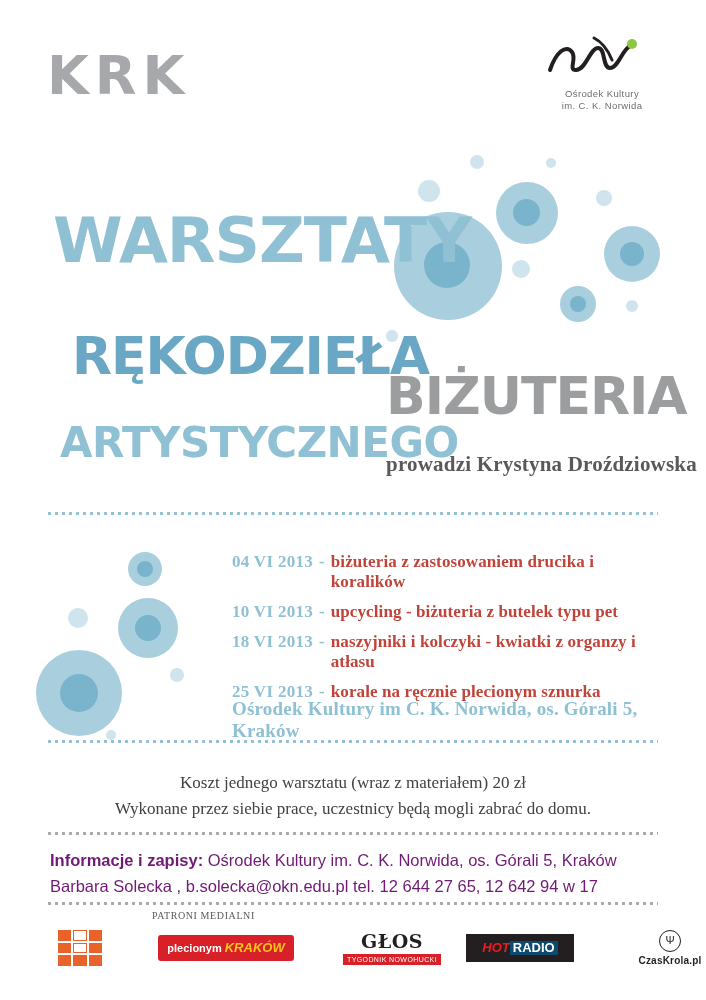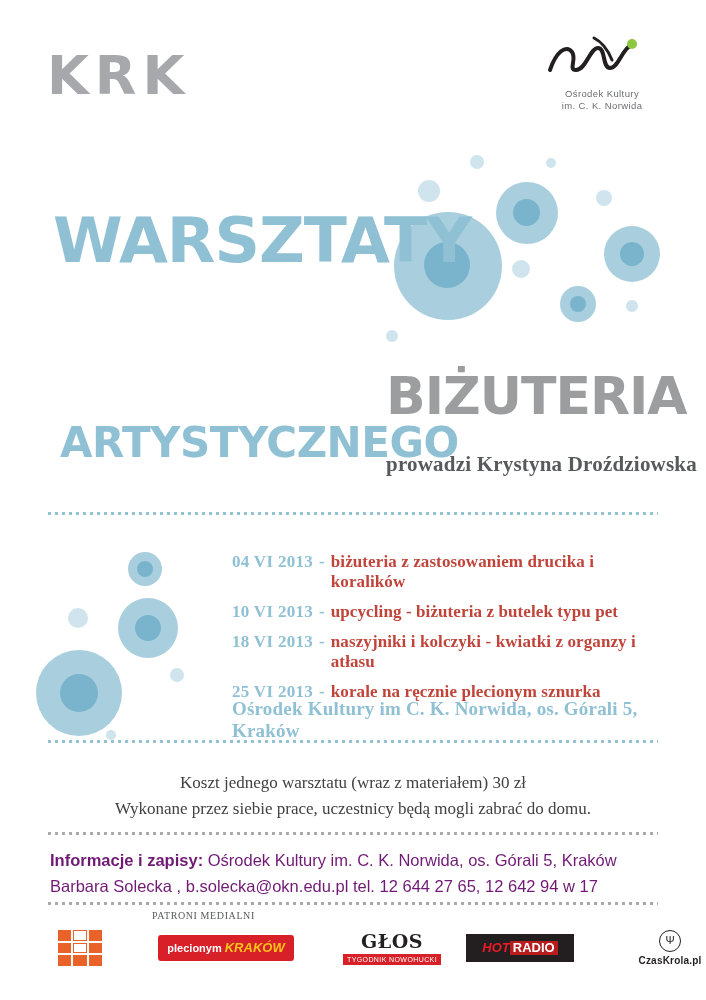--- a/index.html
+++ b/index.html
@@ -280,21 +280,21 @@
   }
   .p-radio {
     left: 420px; width: 108px;
   }
   .radio-inner {
     width: 124px; height: 28px;
     background: #231f20;
     display: flex; align-items: center; justify-content: center;
   }
   .radio-inner .r1 { color: #ed1c24; font-weight: bold; font-size: 13px; font-style: italic; }
-  .radio-inner .r2 { color: #ffffff; font-weight: bold; font-size: 13px; background: #b91c1c; padding: 0 3px; }
+  .radio-inner .r2 { color: #ffffff; font-weight: bold; font-size: 13px; background: #0c4a6e; padding: 0 3px; }
   .p-czas {
     left: 576px; width: 96px;
   }
   .czas-inner { text-align: center; color: #231f20; }
   .czas-inner .c-mark {
     width: 20px; height: 20px; border: 1.5px solid #231f20;
     border-radius: 50%; margin: 0 auto 3px;
     font-size: 11px; line-height: 18px;
   }
   .czas-inner .c1 { font-size: 10px; font-weight: bold; letter-spacing: .2px; }
@@ -347,20 +347,21 @@
         <circle cx="100" cy="12" r="5" fill="#8dc63f"></circle>
       </svg>
     </div>
     <div class="logo-caption">
       <div>Ośrodek  Kultury</div>
       <div>im. C. K. Norwida</div>
     </div>
   </div>
 
   <div class="title-war">WARSZTATY</div>
+  <div class="title-rek">RĘKODZIEŁA</div>
   <div class="title-art">ARTYSTYCZNEGO</div>
   <div class="title-biz">BIŻUTERIA</div>
   <div class="subtitle-lead">prowadzi Krystyna Droździowska</div>
 
   <div class="dots" style="left:46px; top:512px; width:612px;"></div>
   <div class="dots" style="left:46px; top:740px; width:612px;"></div>
   <div class="dots grey" style="left:46px; top:832px; width:612px;"></div>
   <div class="dots grey" style="left:46px; top:902px; width:612px;"></div>
 
   <div class="schedule">
@@ -382,21 +383,21 @@
     <div class="sched-row">
       <span class="sched-date">25 VI 2013</span>
       <span class="sched-dash">-</span>
       <span class="sched-desc">korale na ręcznie plecionym sznurka</span>
     </div>
   </div>
 
   <div class="venue">Ośrodek Kultury im C. K. Norwida, os. Górali 5, Kraków</div>
 
   <div class="cost">
-    <span class="l1">Koszt jednego warsztatu (wraz z materiałem) 30 zł</span>
+    <span class="l1">Koszt jednego warsztatu (wraz z materiałem) 20 zł</span>
     <span class="l2">Wykonane przez siebie prace, uczestnicy będą mogli zabrać do domu.</span>
   </div>
 
   <div class="info">
     <div>
       <b>Informacje i zapisy:</b><span> Ośrodek Kultury im. C. K. Norwida, os. Górali 5, Kraków</span>
     </div>
     <div>Barbara Solecka , b.solecka@okn.edu.pl tel. 12 644 27 65, 12 642 94 w 17</div>
   </div>
 

